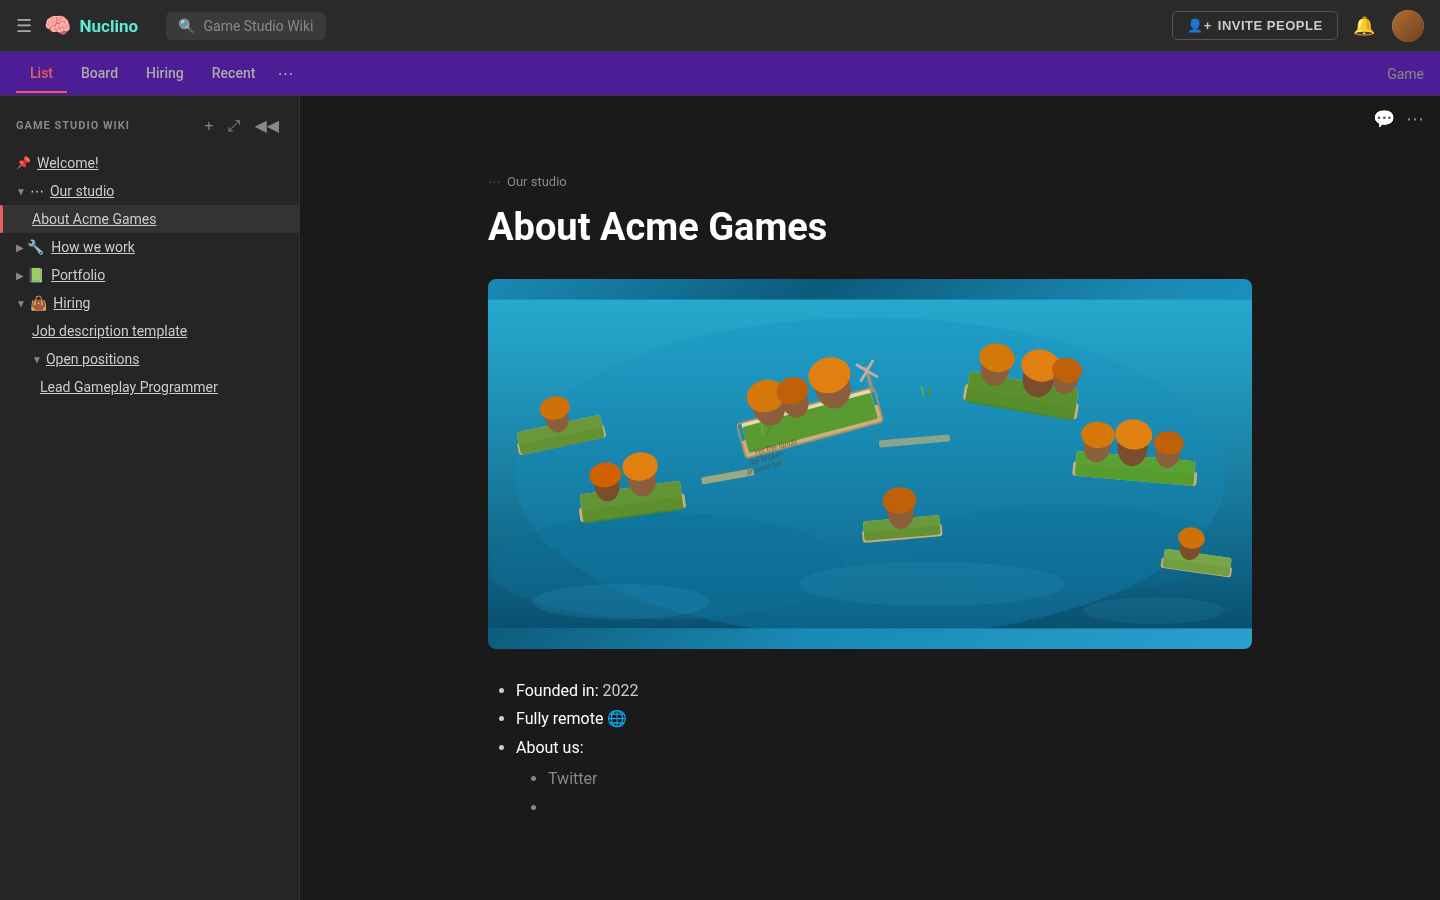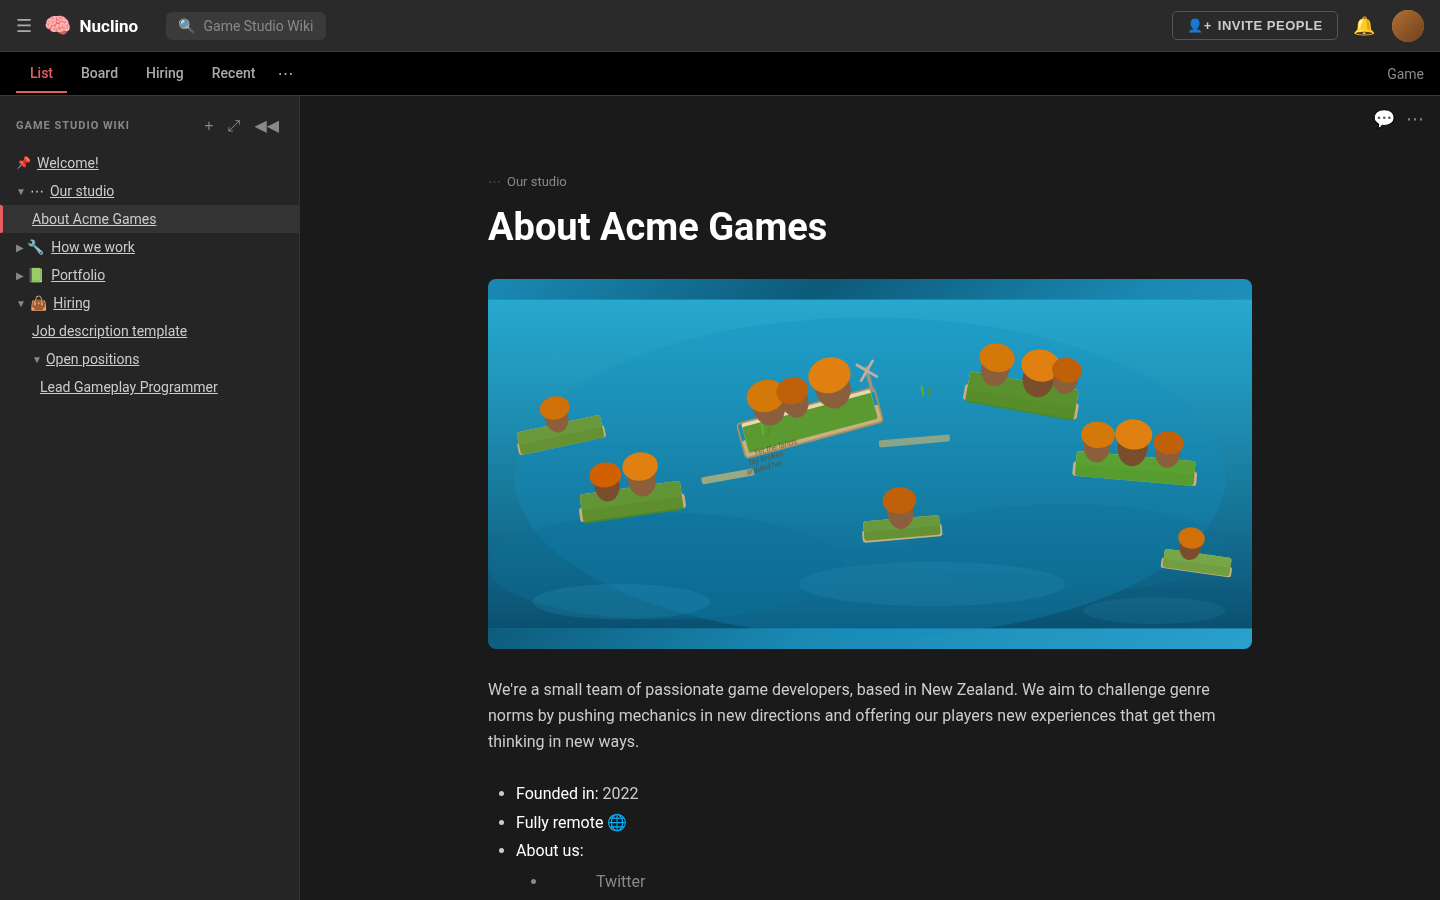--- a/index.html
+++ b/index.html
@@ -8,21 +8,21 @@
     
     .topbar {
       display: flex; align-items: center; height: 52px;
       background: #2a2a2a; border-bottom: 1px solid #3a3a3a;
       padding: 0 16px; flex-shrink: 0;
     }
     .topbar-left { display: flex; align-items: center; gap: 12px; }
     .hamburger-icon { color: #aaa; font-size: 18px; cursor: pointer; }
     .logo-container { display: flex; align-items: center; gap: 8px; cursor: pointer; }
     .logo-brain { color: #e85d5d; font-size: 22px; }
-    .logo-text { color: #ffffff; font-weight: 700; font-size: 17px; }
+    .logo-text { color: #5eead4; font-weight: 700; font-size: 17px; }
     .search-bar {
       display: flex; align-items: center; gap: 8px;
       background: #3a3a3a; border-radius: 6px;
       padding: 6px 12px; margin-left: 16px; cursor: pointer;
     }
     .search-icon { color: #888; font-size: 14px; }
     .search-placeholder { color: #888; font-size: 14px; }
     .topbar-right { margin-left: auto; display: flex; align-items: center; gap: 16px; }
     .invite-btn {
       display: flex; align-items: center; gap: 6px;
@@ -41,21 +41,21 @@
     }
     .avatar-img-placeholder {
       width: 100%; height: 100%;
       background: linear-gradient(135deg, #b07030, #704020);
       border-radius: 50%;
     }
 
     
     .tabbar {
       display: flex; align-items: center; height: 44px;
-      background: #000000; border-bottom: 1px solid #3a3a3a;
+      background: #4c1d95; border-bottom: 1px solid #3a3a3a;
       padding: 0 16px; flex-shrink: 0;
     }
     .tab {
       padding: 10px 14px; font-size: 14px; color: #aaa;
       cursor: pointer; border-bottom: 2px solid transparent;
       margin-bottom: -1px; font-weight: 500;
     }
     .tab.active { color: #e85d5d; border-bottom: 2px solid #e85d5d; }
     .tab-more { color: #aaa; padding: 10px 8px; cursor: pointer; font-size: 16px; }
     .saved-label { margin-left: auto; color: #888; font-size: 14px; }
@@ -134,21 +134,21 @@
     .body-text {
       font-size: 16px; color: #ccc; line-height: 1.65; margin-bottom: 24px;
     }
 
     
     .content-list { padding-left: 20px; margin-bottom: 16px; }
     .content-list li { font-size: 16px; color: #ccc; line-height: 1.8; list-style: disc; margin-left: 8px; }
     .content-list li strong { color: #fff; font-weight: 400; }
     .sub-list { padding-left: 24px; margin-top: 2px; }
     .sub-list li { font-size: 16px; color: #888; line-height: 1.8; list-style: disc; }
-    .sub-list li a { color: #888; text-decoration: none; cursor: pointer; margin-left: 48px; }
+    .sub-list li a { color: #888; text-decoration: none; cursor: pointer; }
 
     
     .content-top-actions {
       position: sticky; top: 0; display: flex; justify-content: flex-end;
       padding: 12px 16px; gap: 10px; background: #1a1a1a; z-index: 10;
     }
     .content-action-btn { background: none; border: none; color: #888; font-size: 18px; cursor: pointer; }
   </style>
 </head>
 <body>
@@ -386,21 +386,20 @@
           <line x1="315" y1="153" x2="318" y2="141" stroke="#5a9020" stroke-width="2"></line>
           <line x1="490" y1="108" x2="488" y2="97" stroke="#6ab030" stroke-width="2"></line>
           <line x1="495" y1="109" x2="498" y2="98" stroke="#5a9020" stroke-width="2"></line>
 
           <ellipse cx="150" cy="340" rx="100" ry="20" fill="#3ab8e0" opacity="0.15"></ellipse>
           <ellipse cx="500" cy="320" rx="150" ry="25" fill="#4ac8f0" opacity="0.1"></ellipse>
           <ellipse cx="750" cy="350" rx="80" ry="15" fill="#3ab0d8" opacity="0.12"></ellipse>
         </svg>
       </div>
 
-      <p class="body-text">We're a small team of passionate game developers, based in New Zealand. We aim to challenge genre norms by pushing mechanics in new directions and offering our players new experiences that get them thinking in new ways.</p>
 
       <ul class="content-list">
         <li>
           <strong>Founded in:</strong>
           <span> 2022</span>
         </li>
         <li>
           <strong>Fully remote</strong>
           <span> 🌐</span>
         </li>

